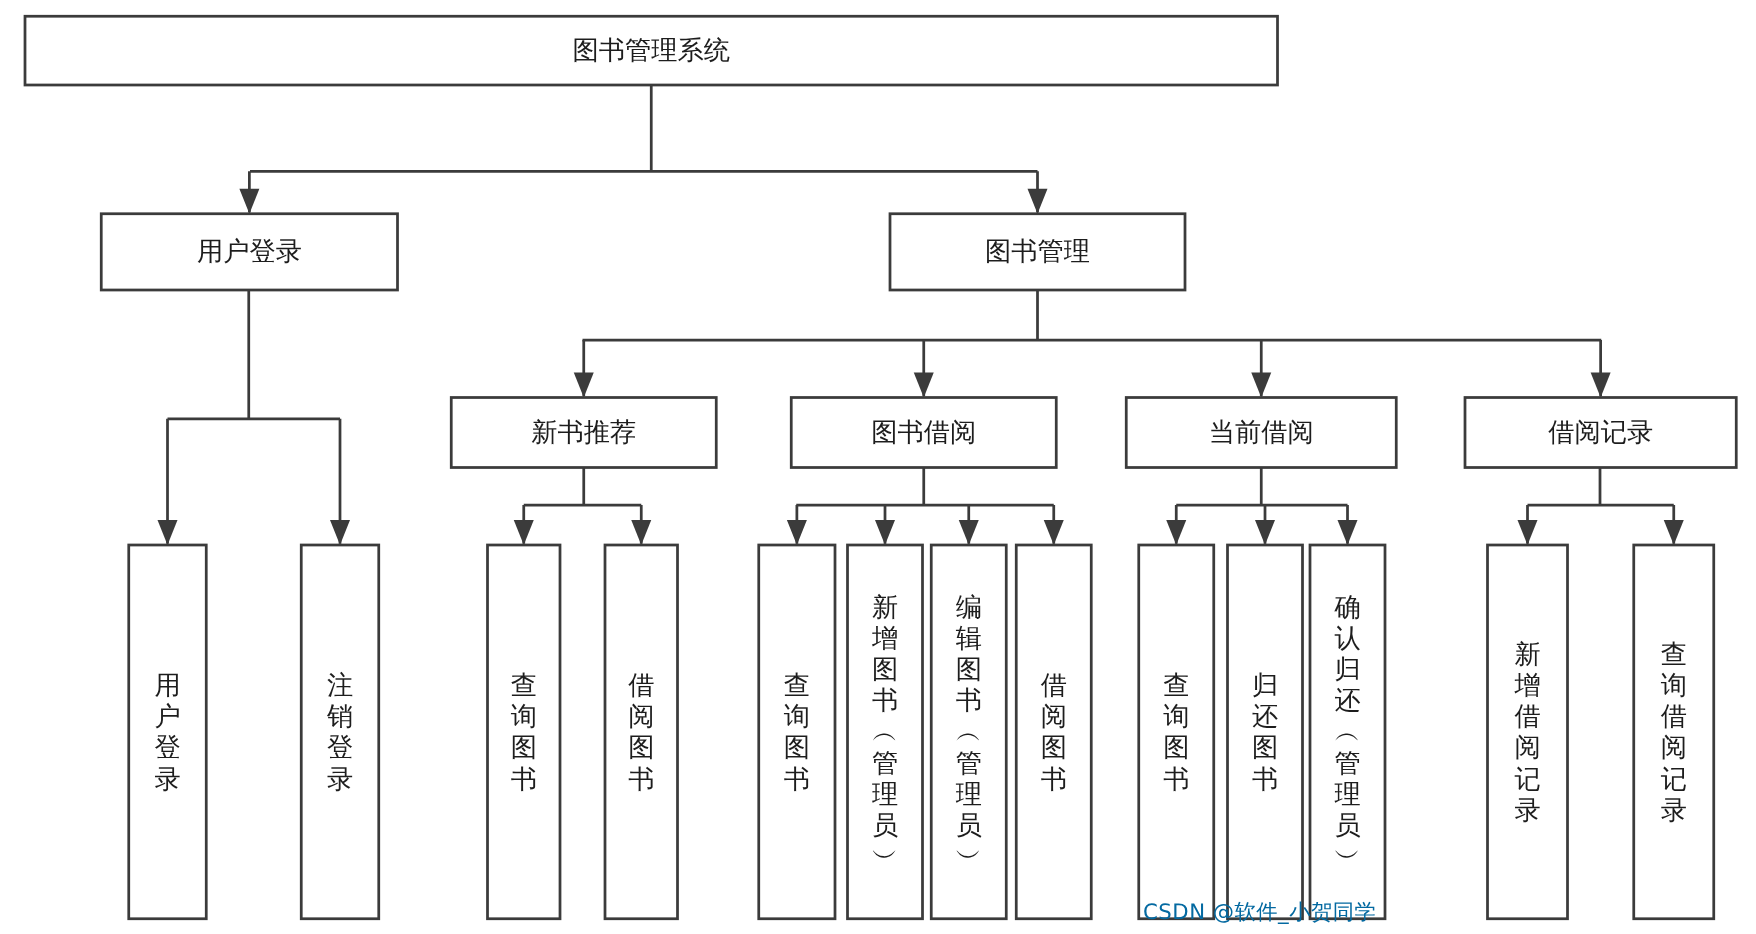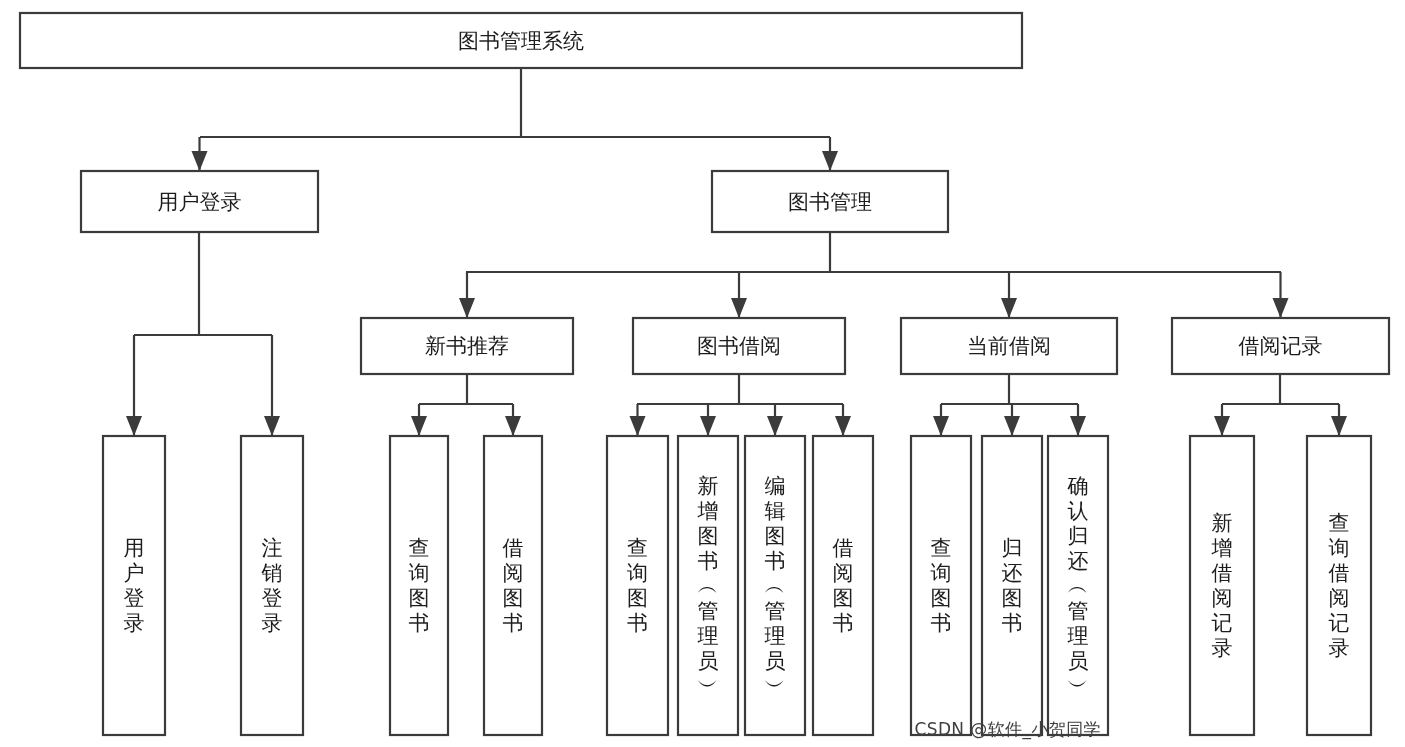--- a/index.html
+++ b/index.html
@@ -53,21 +53,21 @@
     stroke-linecap: butt;
   }
   .arrow-head {
     fill: #3b3b3b;
     stroke: none;
   }
   .watermark {
     position: absolute;
     right: 12px;
     bottom: 6px;
-    color: #404040;
+    color: #0369a1;
     font-size: 17px;
     font-family: "DejaVu Sans", "Liberation Sans", sans-serif;
     letter-spacing: 0.4px;
     white-space: nowrap;
     pointer-events: none;
   }
 </style>
 </head>
 <body>
 

